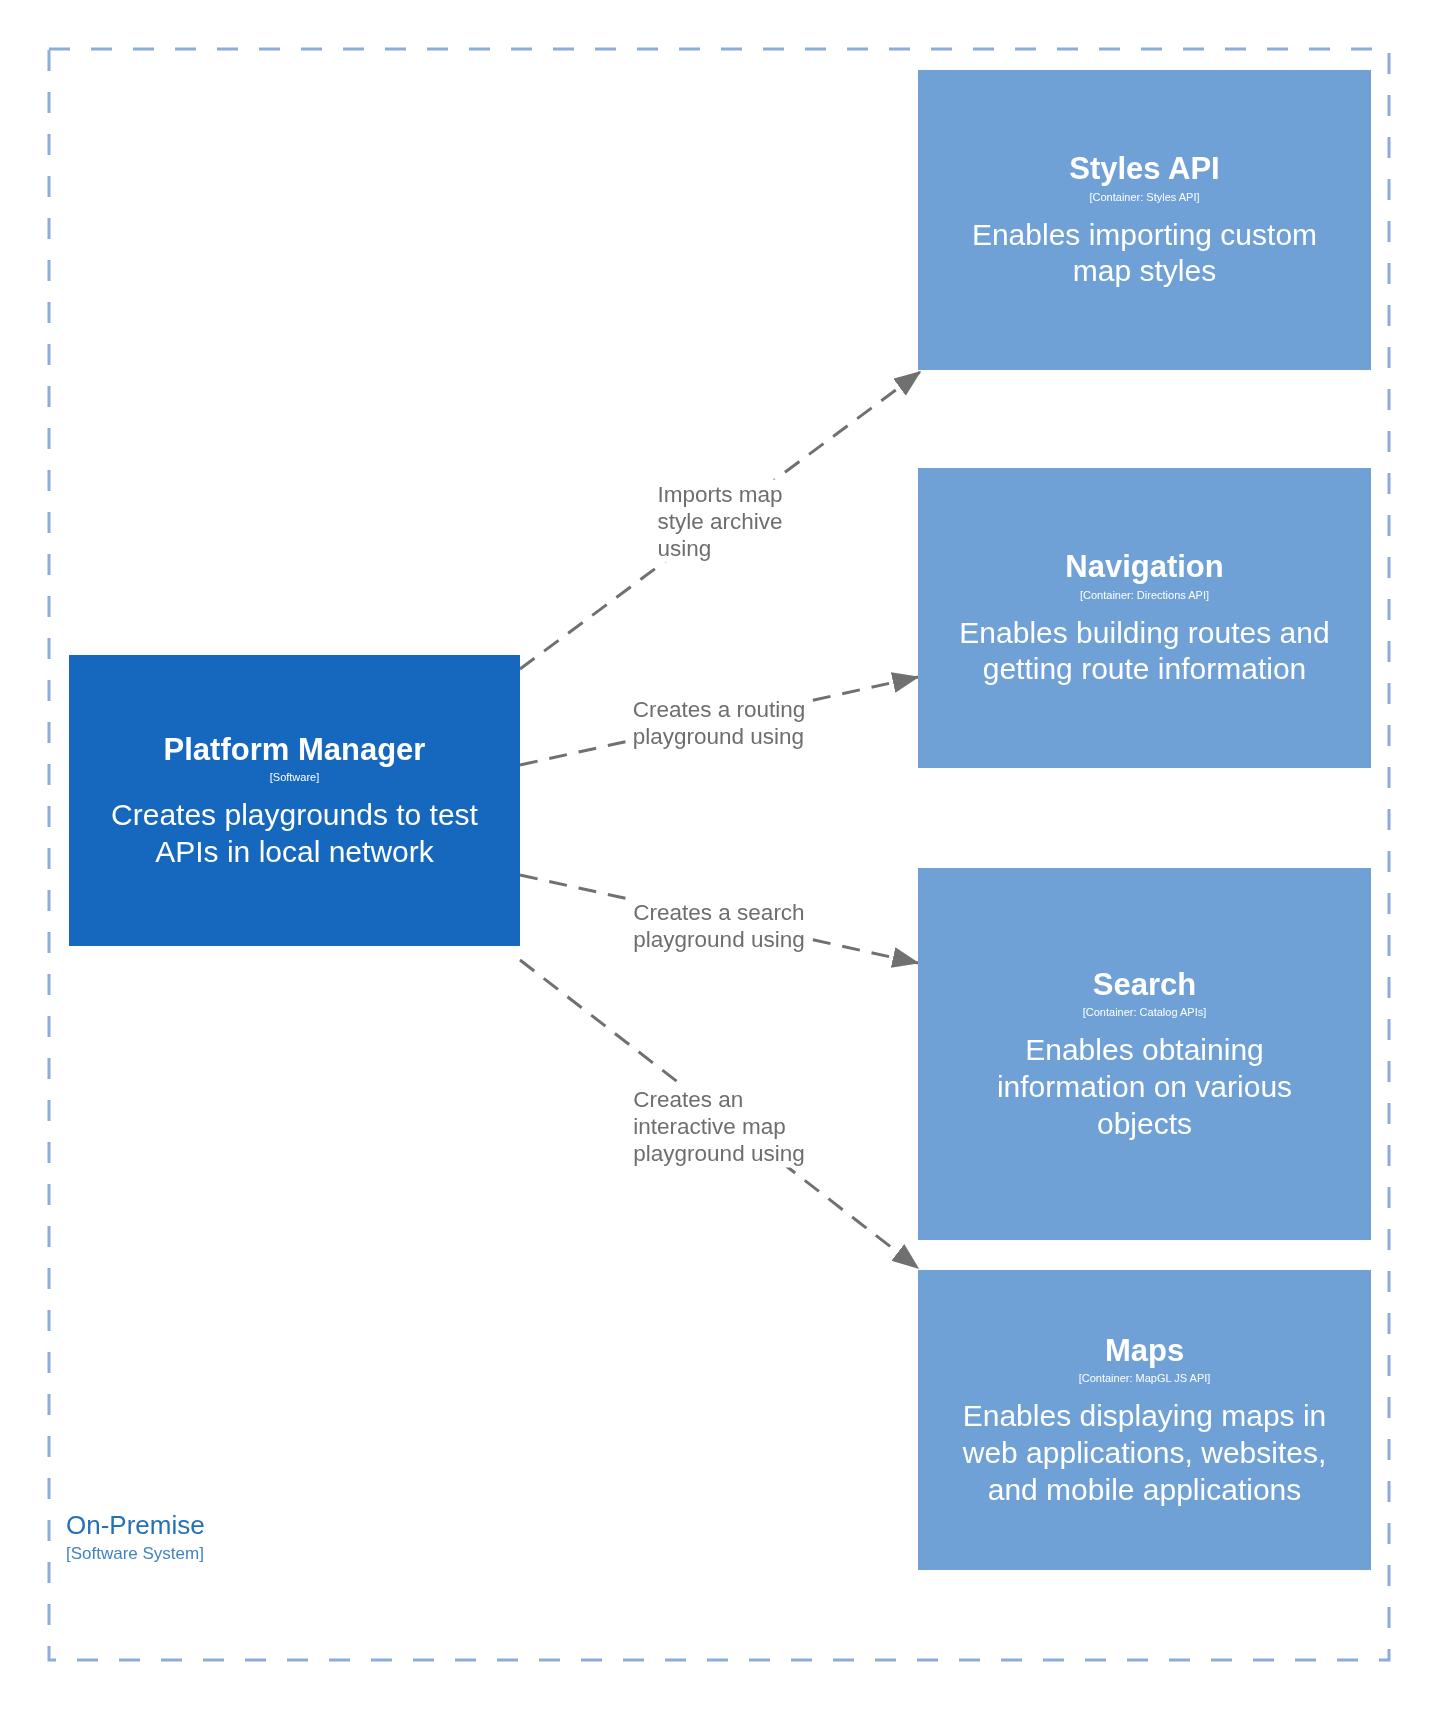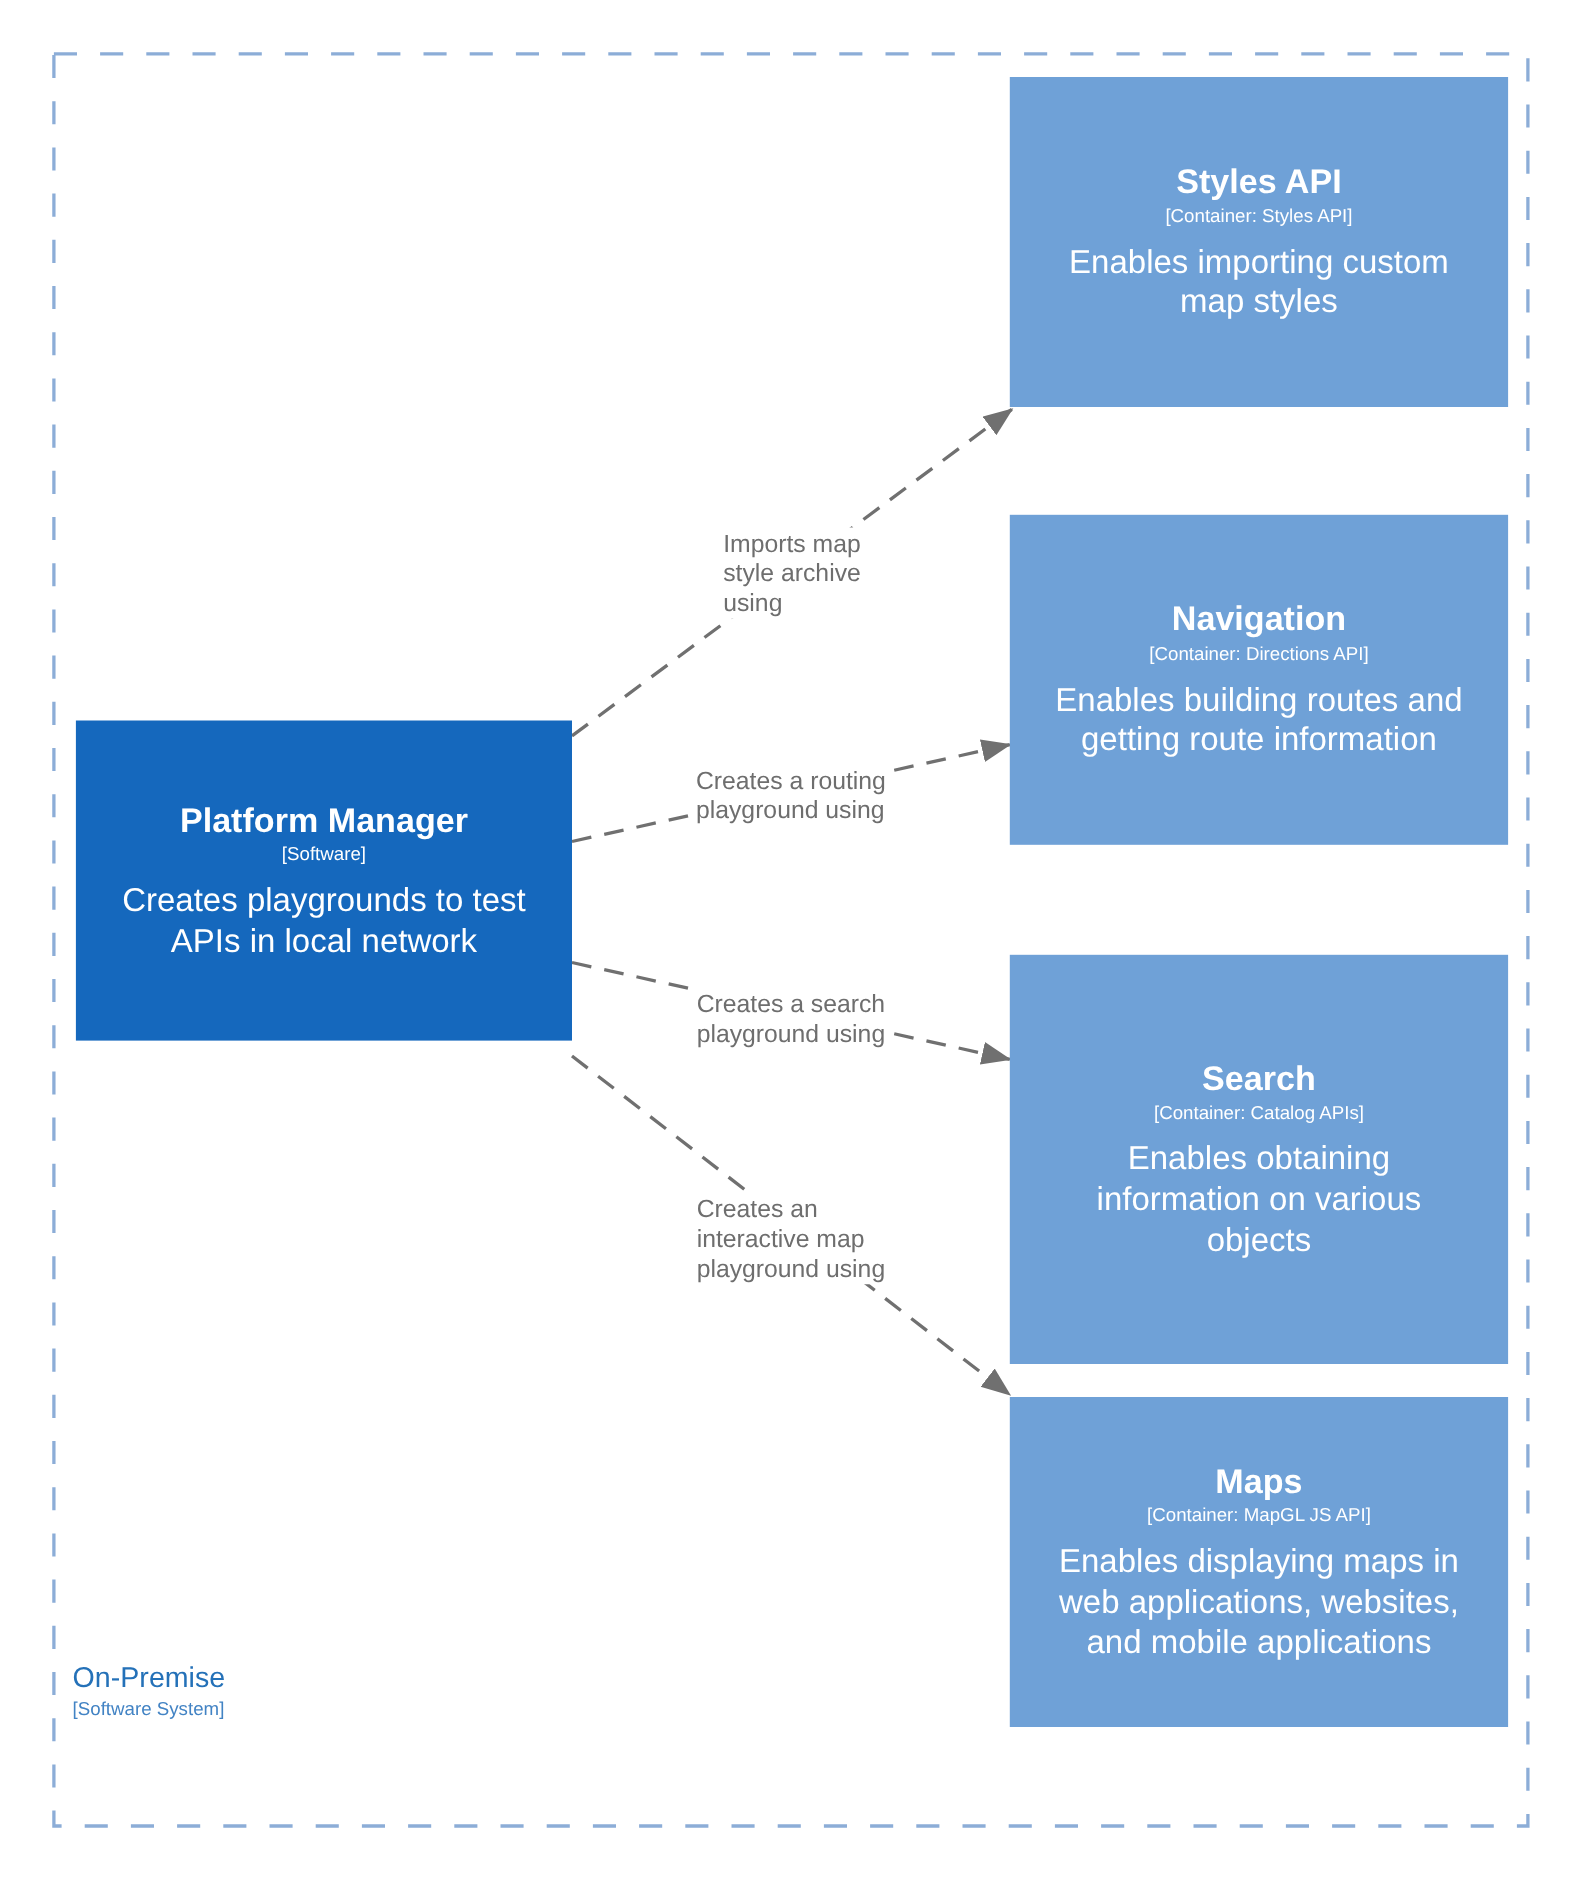--- a/index.html
+++ b/index.html
@@ -44,21 +44,21 @@
     padding: 0 39px;
   }
   .node.primary   { background: var(--node-primary, #1568BD); }
   .node.secondary { background: var(--node-secondary, #6FA1D7); }
   .node-title {
     font-size: 31px;
     font-weight: bold;
     line-height: 1.25;
   }
   .node-meta {
-    font-size: 17px;
+    font-size: 11px;
     margin-top: 2px;
     margin-bottom: 14px;
   }
   .node-desc {
     font-size: 30px;
     line-height: 1.22;
   }
   .edge-label {
     position: absolute;
     transform: translate(-50%, -50%);

